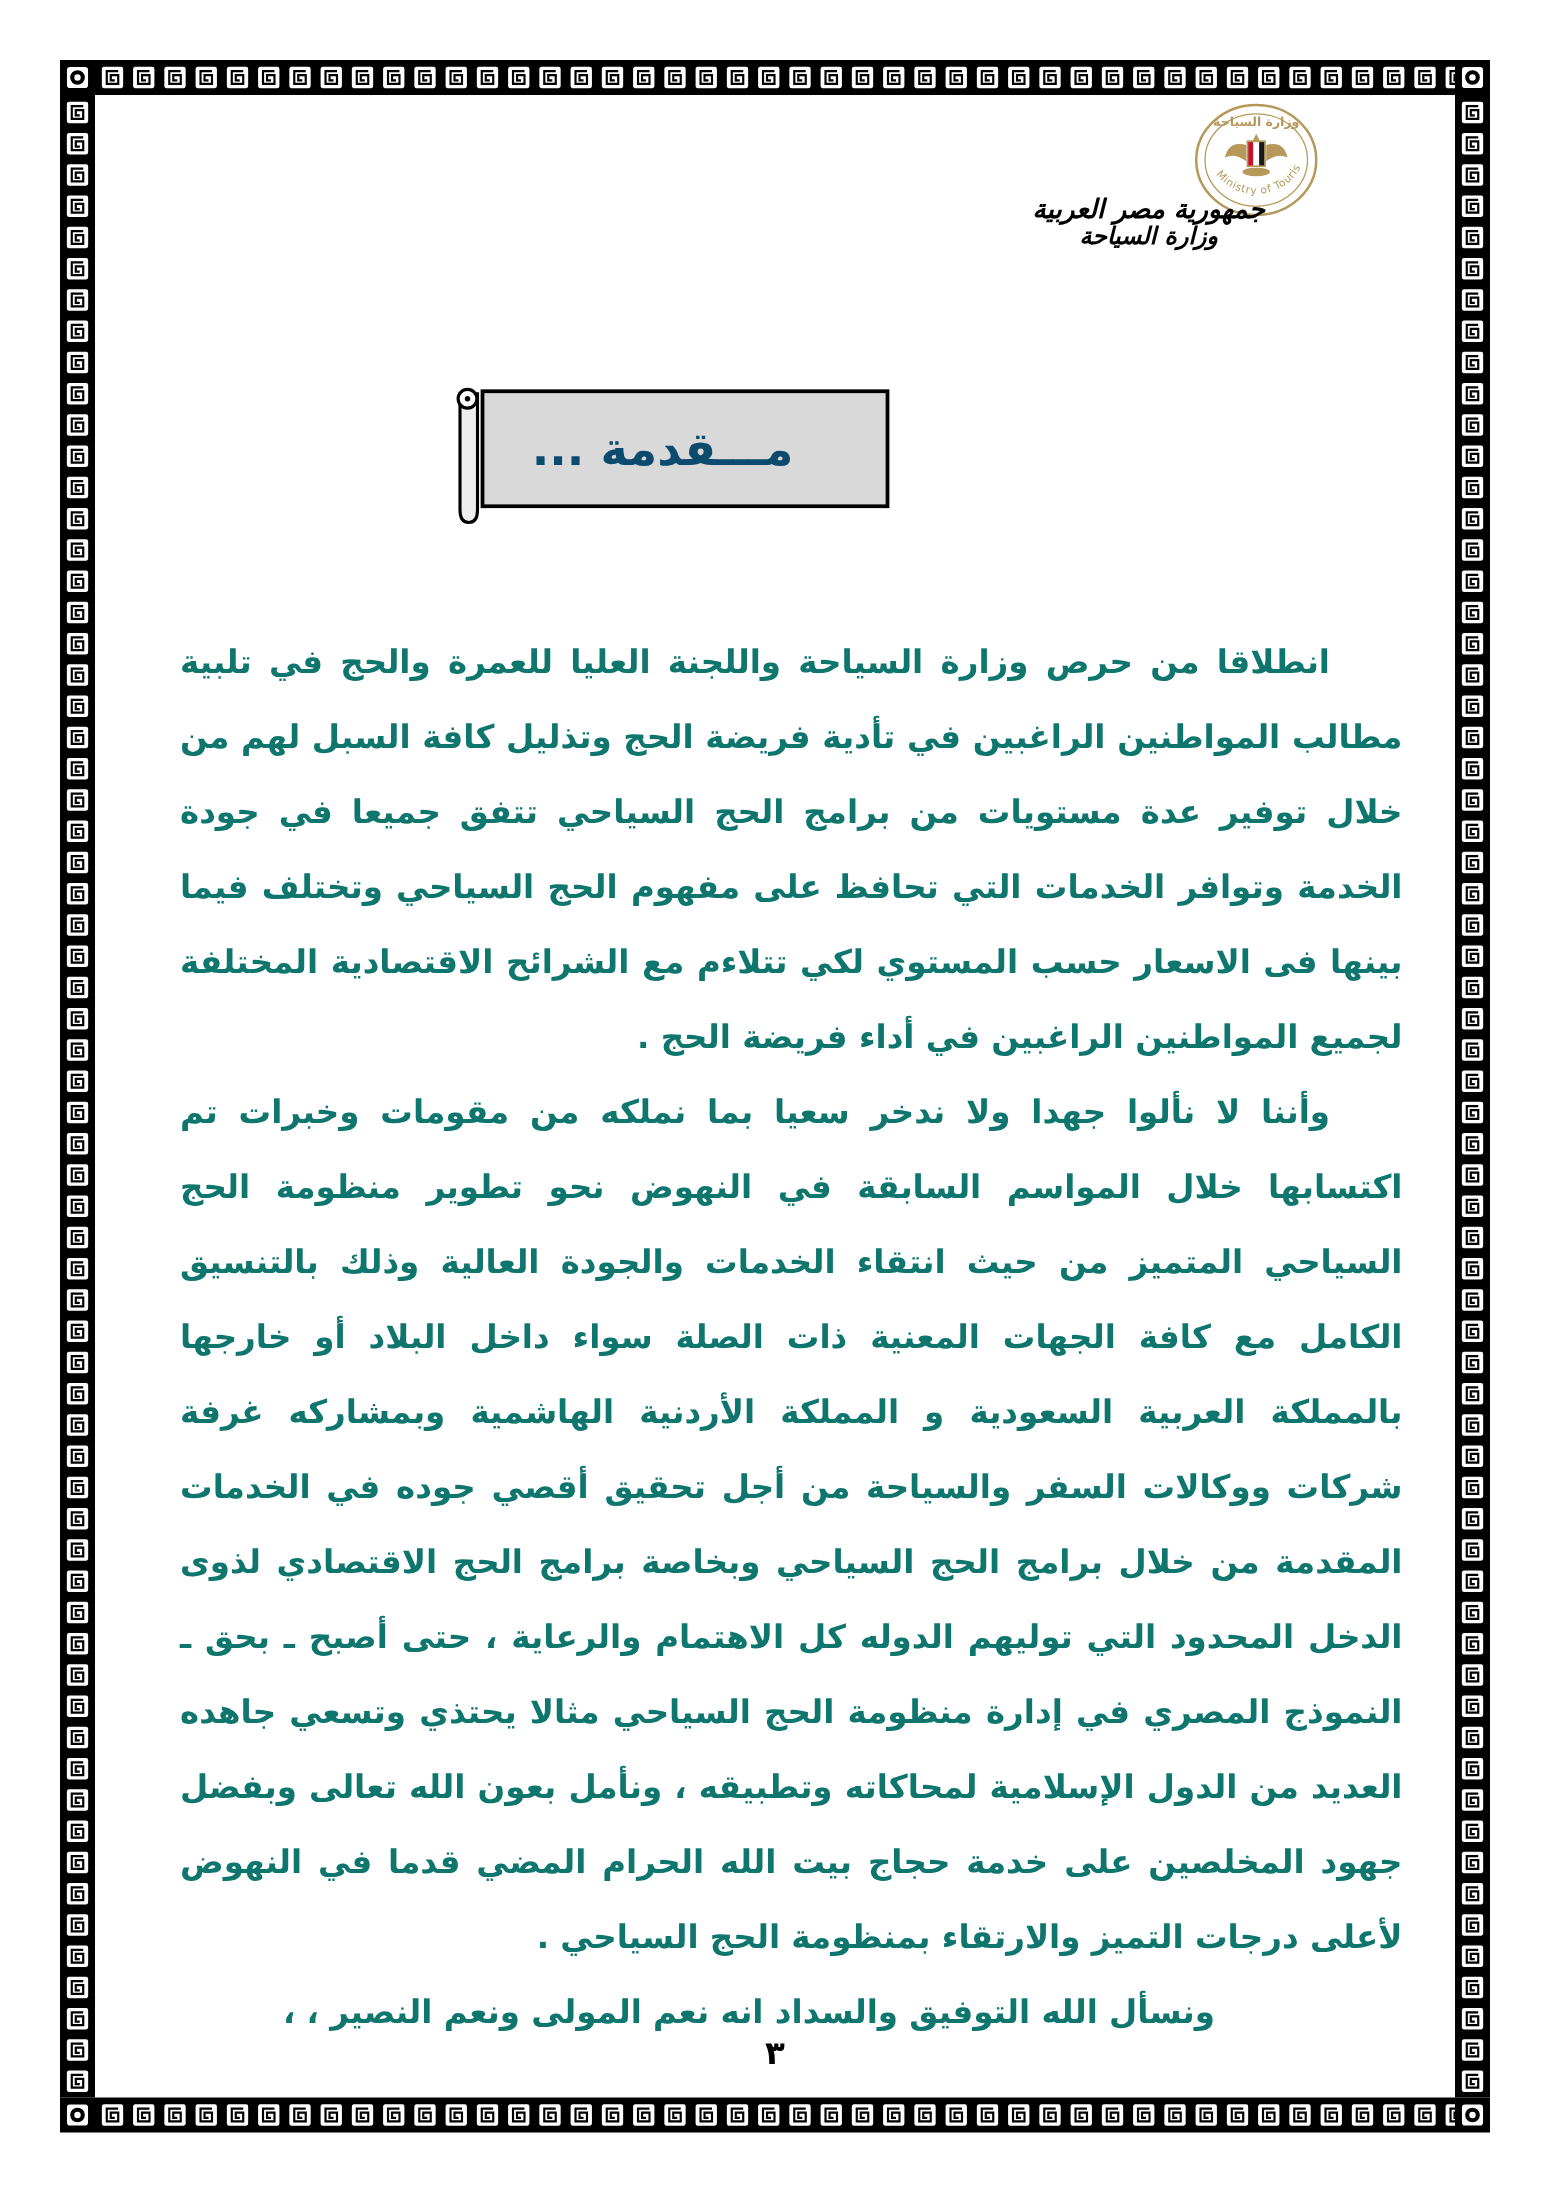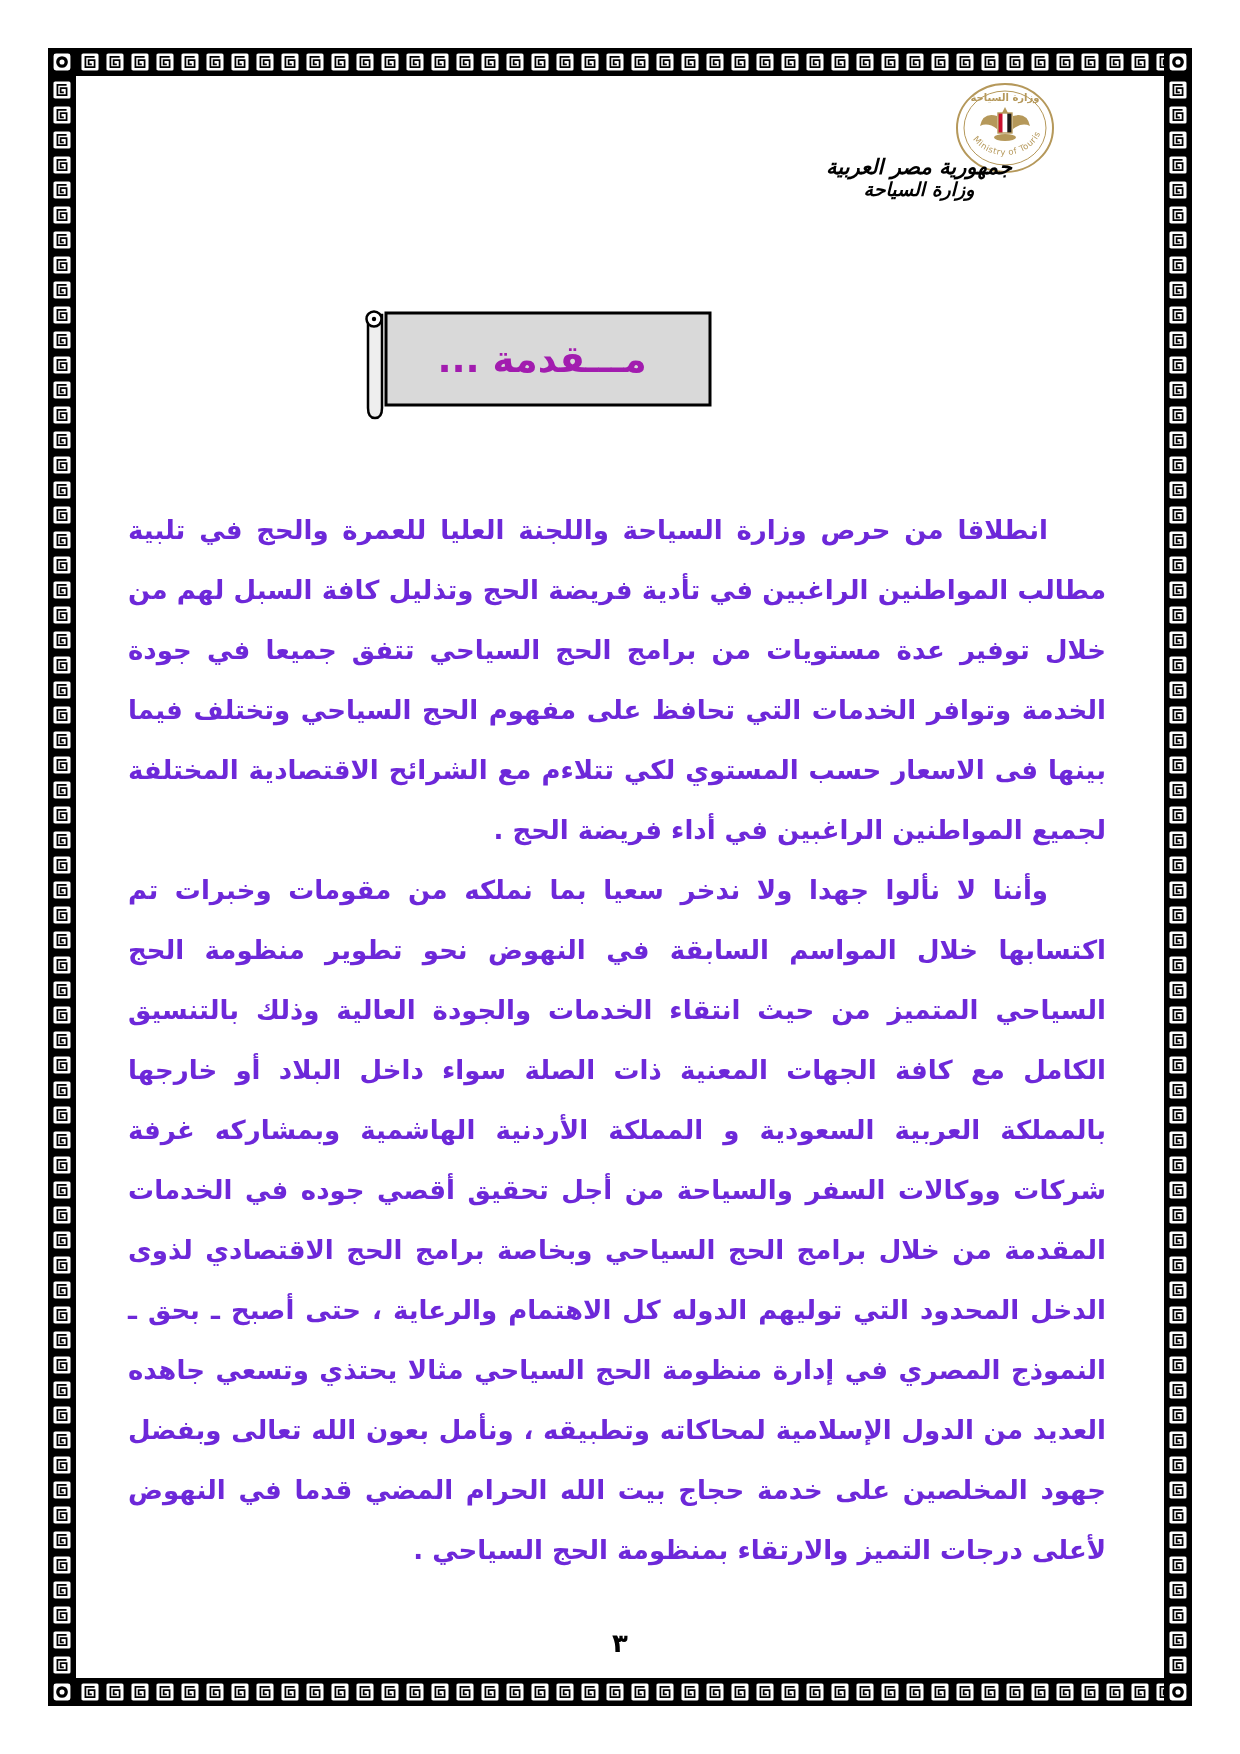--- a/index.html
+++ b/index.html
@@ -22,28 +22,28 @@
   .seal{position:absolute;left:953px;top:80px;width:104px;height:96px;}
   .org-block{
     position:absolute;top:155px;right:228px;text-align:center;direction:rtl;
     color:#000;font-weight:bold;line-height:1.15;font-style:italic;
   }
   .org-line1{font-size:21px;}
   .org-line2{font-size:19px;}
   
   .banner-svg{position:absolute;left:330px;top:268px;width:395px;height:160px;}
   .banner-text{
-    position:absolute;left:398px;top:313px;width:288px;height:92px;
+    position:absolute;left:386px;top:313px;width:288px;height:92px;
     display:flex;align-items:center;justify-content:center;
-    direction:rtl;color:#a21caf;font-weight:bold;font-size:37px;letter-spacing:1px;
+    direction:rtl;color:#0c4a6e;font-weight:bold;font-size:37px;letter-spacing:1px;
   }
   
   .body-text{
-    position:absolute;left:128px;top:500px;width:978px;
-    direction:rtl;text-align:justify;color:#6d28d9;font-weight:bold;
+    position:absolute;left:144px;top:500px;width:978px;
+    direction:rtl;text-align:justify;color:#0f766e;font-weight:bold;
     font-size:26px;line-height:60px;
   }
   .body-text p{margin:0;}
   .p-indent{text-indent:58px;}
   .p-closing{text-indent:150px;}
   
   .page-number{
     position:absolute;left:0;top:1628px;width:1240px;text-align:center;
     font-size:26px;font-weight:bold;color:#000;
   }
@@ -984,15 +984,16 @@
   <path d="M38 47 L38 140 Q38 150 45 150 Q52 150 52 140 L52 47 Z" fill="#eeeeee" stroke="#000000" stroke-width="2.5"></path>
 
   <circle cx="44" cy="51" r="7.5" fill="#ffffff" stroke="#000000" stroke-width="2.5"></circle>
   <circle cx="44" cy="51" r="2.2" fill="#000000"></circle>
 </svg>
 <div class="banner-text">مـــقدمة ...</div>
 
 <div class="body-text">
   <p class="p-indent">انطلاقا من حرص وزارة السياحة واللجنة العليا للعمرة والحج في تلبية مطالب المواطنين الراغبين في تأدية فريضة الحج وتذليل كافة السبل لهم من خلال توفير عدة مستويات من برامج الحج السياحي تتفق جميعا في جودة الخدمة وتوافر الخدمات التي تحافظ على مفهوم الحج السياحي وتختلف فيما بينها فى الاسعار حسب المستوي لكي تتلاءم مع الشرائح الاقتصادية المختلفة لجميع المواطنين الراغبين في أداء فريضة الحج .</p>
   <p class="p-indent">وأننا لا نألوا جهدا ولا ندخر سعيا بما نملكه من مقومات وخبرات تم اكتسابها خلال المواسم السابقة في النهوض نحو تطوير منظومة الحج السياحي المتميز من حيث انتقاء الخدمات والجودة العالية وذلك بالتنسيق الكامل مع كافة الجهات المعنية ذات الصلة سواء داخل البلاد أو خارجها بالمملكة العربية السعودية و المملكة الأردنية الهاشمية وبمشاركه غرفة شركات ووكالات السفر والسياحة من أجل تحقيق أقصي جوده في الخدمات المقدمة من خلال برامج الحج السياحي وبخاصة برامج الحج الاقتصادي لذوى الدخل المحدود التي توليهم الدوله كل الاهتمام والرعاية ، حتى أصبح ـ بحق ـ النموذج المصري في إدارة منظومة الحج السياحي مثالا يحتذي وتسعي جاهده العديد من الدول الإسلامية لمحاكاته وتطبيقه ، ونأمل بعون الله تعالى وبفضل جهود المخلصين على خدمة حجاج بيت الله الحرام المضي قدما في النهوض لأعلى درجات التميز والارتقاء بمنظومة الحج السياحي .</p>
+  <p class="p-closing">ونسأل الله التوفيق والسداد انه نعم المولى ونعم النصير ، ،</p>
 </div>
 
 <div class="page-number">٣</div>
 
 </body></html>

